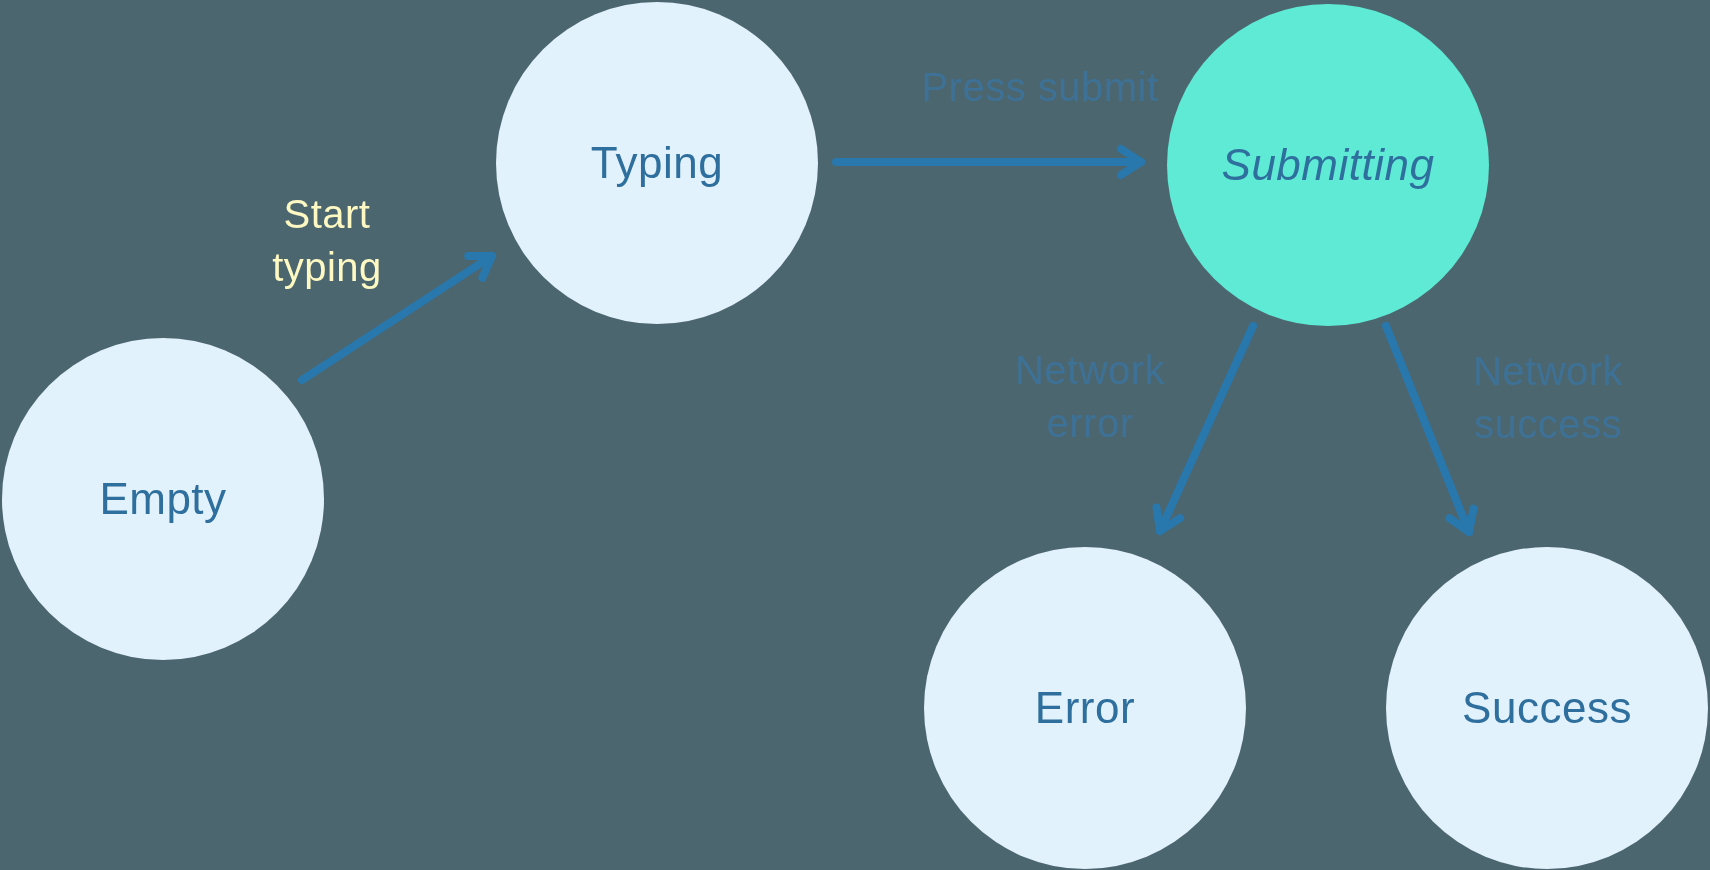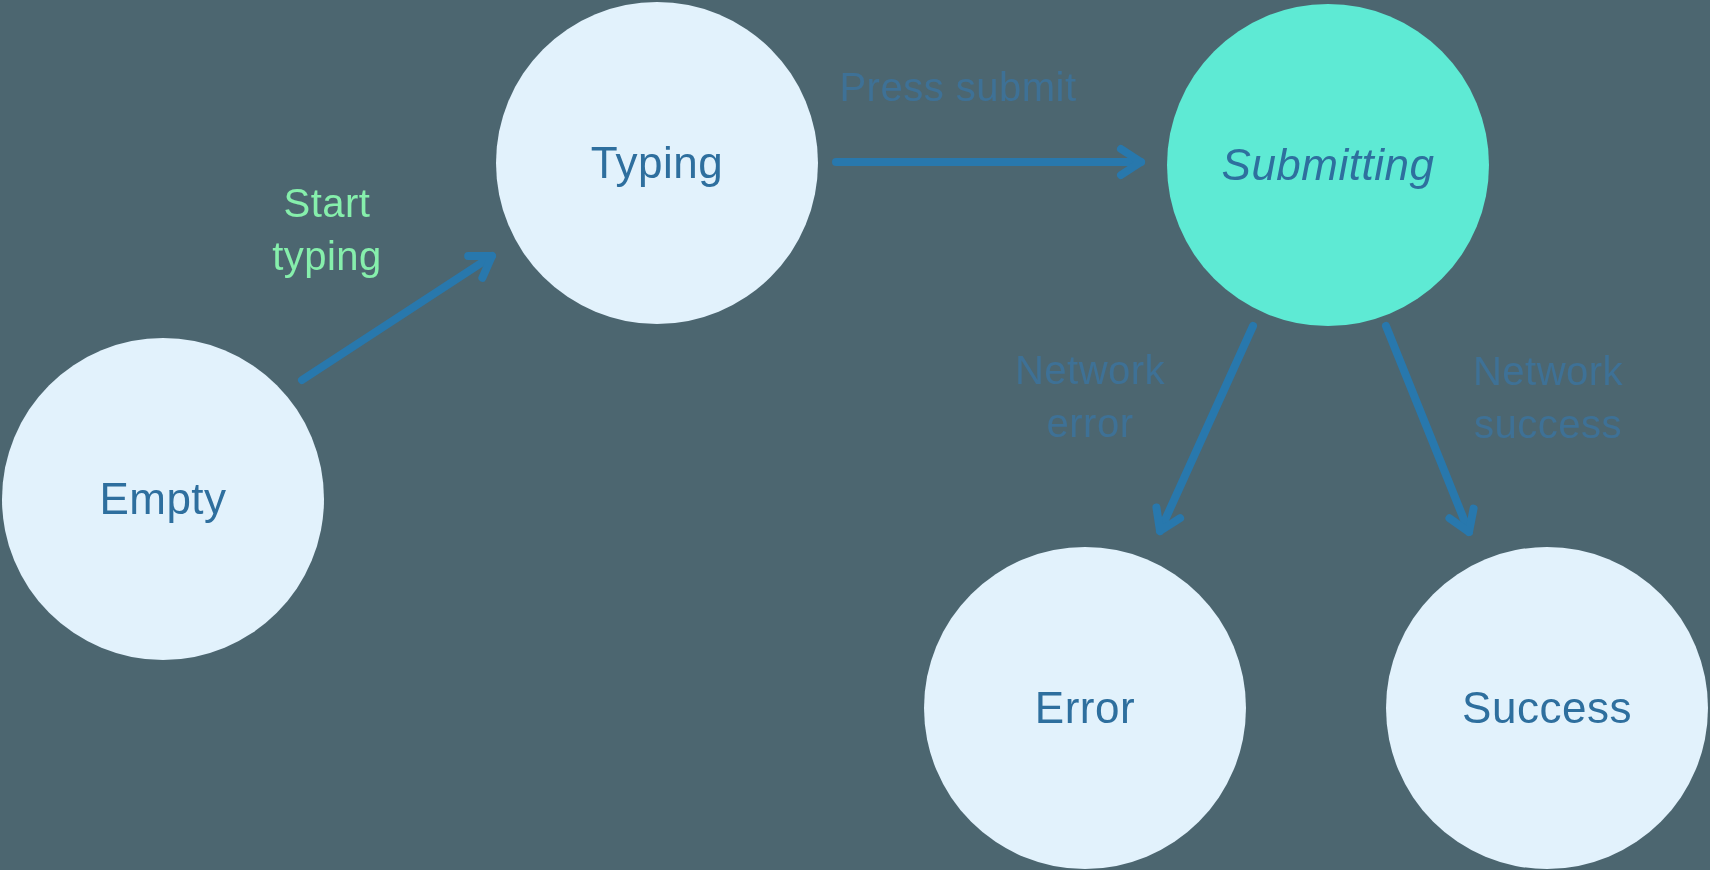--- a/index.html
+++ b/index.html
@@ -53,25 +53,25 @@
       <marker id="arrowhead" viewBox="0 0 36 36" markerWidth="36" markerHeight="36" refX="29" refY="18" orient="auto" markerUnits="userSpaceOnUse">
         <path id="arrowhead-path" d="M9,5 L29,18 L9,31" fill="none" stroke-width="8" stroke-linecap="round" stroke-linejoin="round" stroke="#2878AD"></path>
       </marker>
     </defs>
   <line x1="302" y1="380" x2="492" y2="256" stroke="#2878AD" stroke-width="8" stroke-linecap="round" marker-end="url(#arrowhead)"></line>
       <line x1="836" y1="162" x2="1141" y2="162" stroke="#2878AD" stroke-width="8" stroke-linecap="round" marker-end="url(#arrowhead)"></line>
       <line x1="1253" y1="326" x2="1160" y2="531" stroke="#2878AD" stroke-width="8" stroke-linecap="round" marker-end="url(#arrowhead)"></line>
       <line x1="1386" y1="326" x2="1469" y2="532" stroke="#2878AD" stroke-width="8" stroke-linecap="round" marker-end="url(#arrowhead)"></line>
     </svg>
 
-<div class="edge-label" style="left: 327px; top: 230px; color: #86efac;">
+<div class="edge-label" style="left: 327px; top: 241px; color: #fef9c3;">
       <div>Start</div>
       <div>typing</div>
     </div>
-    <div class="edge-label" style="left: 958px; top: 87px; color: rgb(62, 113, 150);">
+    <div class="edge-label" style="left: 1040px; top: 87px; color: rgb(62, 113, 150);">
       <div>Press submit</div>
     </div>
     <div class="edge-label" style="left: 1090px; top: 397px; color: rgb(62, 113, 150);">
       <div>Network</div>
       <div>error</div>
     </div>
     <div class="edge-label" style="left: 1548px; top: 398px; color: rgb(62, 113, 150);">
       <div>Network</div>
       <div>success</div>
     </div>

